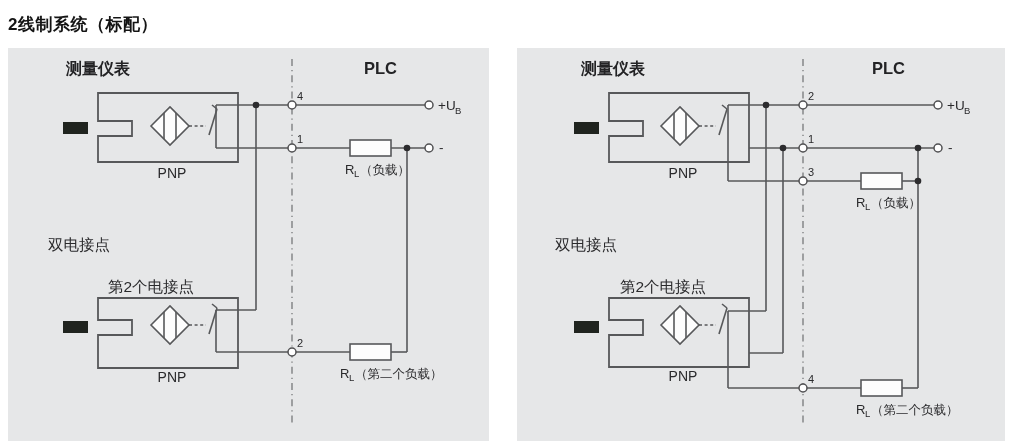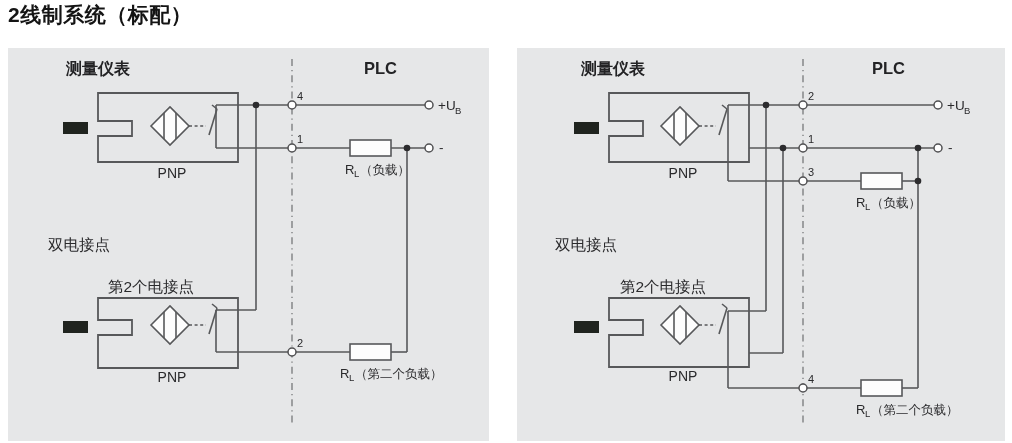--- a/index.html
+++ b/index.html
@@ -1,18 +1,18 @@
 <!DOCTYPE html>
 <html><head>
 <meta charset="utf-8">
 <style>
   html,body{margin:0;padding:0;background:#ffffff;}
   body{font-family:"Liberation Sans","DejaVu Sans",sans-serif;}
   .stage{position:relative;width:1012px;height:443px;background:#ffffff;overflow:hidden;}
-  .sys-title{position:absolute;top:1px;font-size:21px;font-weight:bold;color:#141414;letter-spacing:.5px;white-space:nowrap;}
+  .sys-title{position:absolute;top:13px;font-size:17px;font-weight:bold;color:#141414;letter-spacing:.5px;white-space:nowrap;}
   .panel{position:absolute;top:48px;}
   svg text{font-family:"Liberation Sans","DejaVu Sans",sans-serif;fill:#2a2a2c;}
   .t-head{font-size:16px;font-weight:bold;fill:#232325;}
   .t-plc{font-size:16.5px;font-weight:bold;fill:#232325;}
   .t-lab{font-size:15.5px;}
   .t-pnp{font-size:14px;}
   .t-num{font-size:11px;}
   .t-r{font-size:13px;}
   .t-sub{font-size:9.5px;}
   .t-note{font-size:12.5px;}

